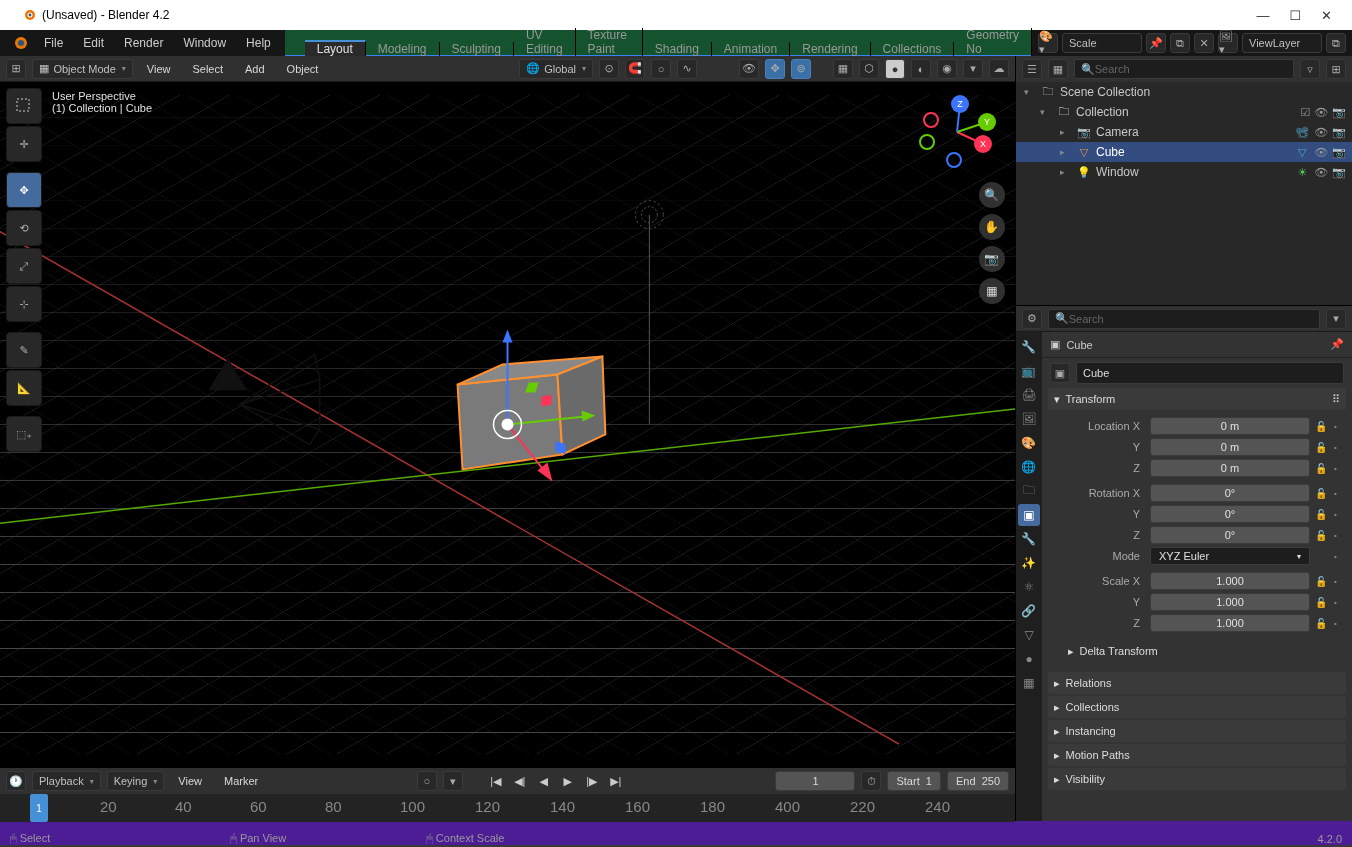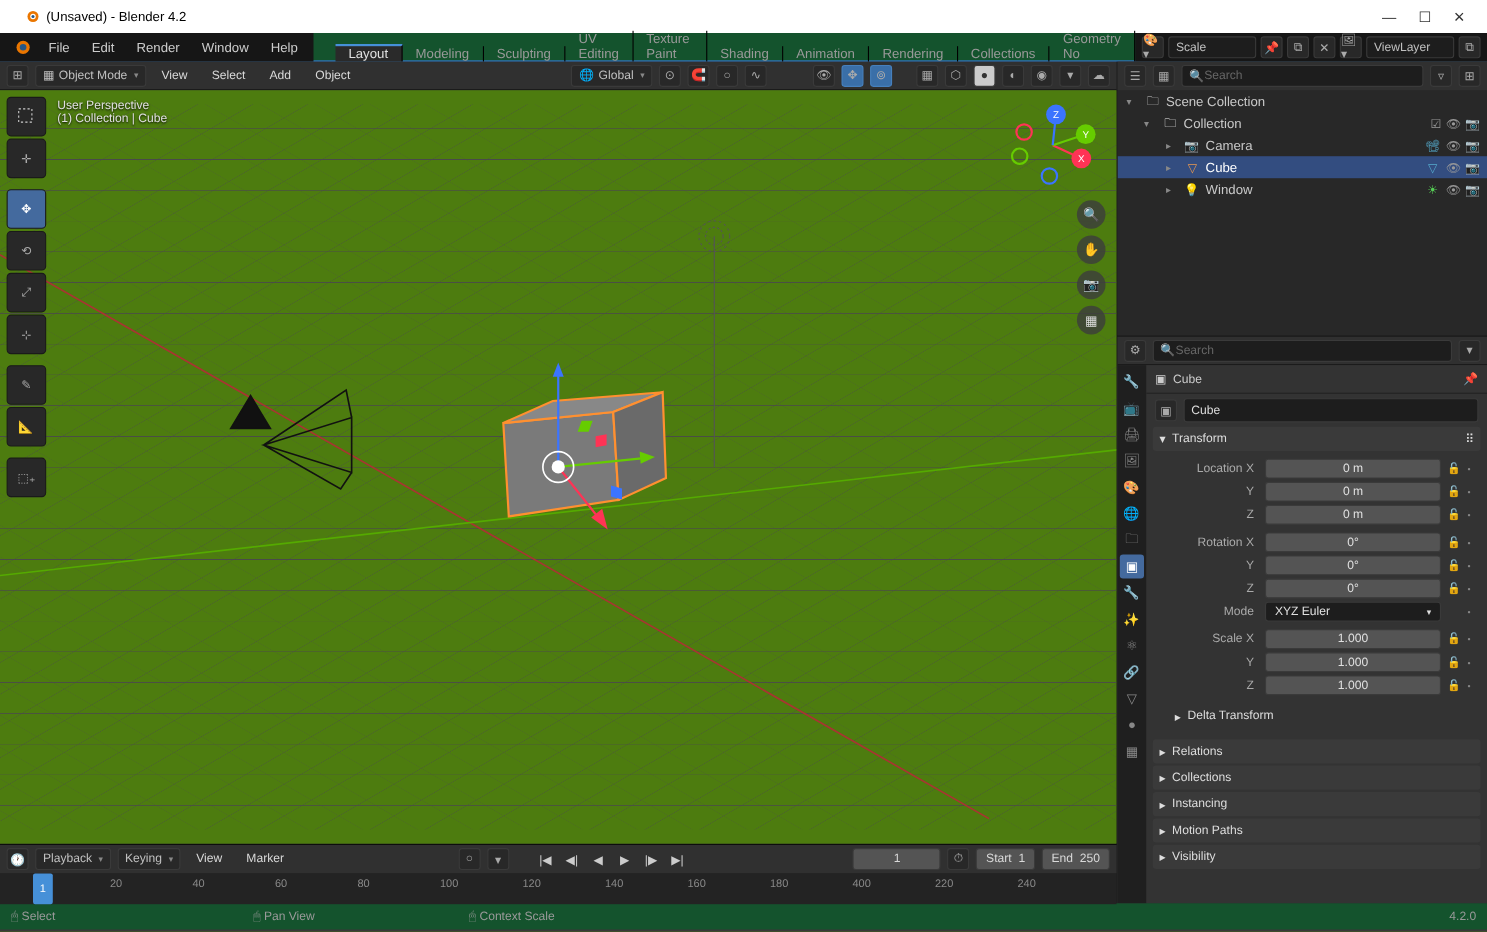--- a/index.html
+++ b/index.html
@@ -17,37 +17,37 @@
 .scene-bar{height:26px;background:#303030;display:flex;align-items:center;gap:4px;padding:0 6px;border-bottom:1px solid #1a1a1a}
 .scene-bar .field{background:#1d1d1d;border:1px solid #3a3a3a;height:20px;display:flex;align-items:center;padding:0 6px;border-radius:3px;font-size:11px;color:#c0c0c0}
 .main{display:flex;height:765px}
 .viewport-area{flex:1;display:flex;flex-direction:column;border-right:1px solid #000}
 .vp-header{height:26px;background:#303030;display:flex;align-items:center;padding:0 6px;gap:6px;border-bottom:1px solid #1a1a1a}
 .hdr-btn{background:#282828;border:1px solid #3a3a3a;height:20px;padding:0 6px;border-radius:3px;display:flex;align-items:center;font-size:11px;color:#c0c0c0;gap:4px}
 .hdr-btn.drop::after{content:"▾";font-size:8px;margin-left:2px;color:#888}
 .hdr-icon{width:20px;height:20px;background:#282828;border:1px solid #3a3a3a;border-radius:3px;display:flex;align-items:center;justify-content:center;font-size:11px;color:#aaa}
 .hdr-icon.blue{background:#3a6fa8;border-color:#4680bd}
 .vp-subheader{height:26px;background:#303030;display:flex;align-items:center;padding:0 8px;gap:10px;border-bottom:1px solid #1a1a1a;font-size:11px;color:#b0b0b0}
-.viewport{flex:1;background:#4d7c0f;position:relative;overflow:hidden}
+.viewport{flex:1;background:#000000;position:relative;overflow:hidden}
 .viewport svg.grid{position:absolute;inset:0;width:100%;height:100%}
 .vp-info{position:absolute;top:8px;left:52px;font-size:11px;color:#e0e0e0;text-shadow:0 1px 2px #000}
 .toolbar-left{position:absolute;top:6px;left:6px;display:flex;flex-direction:column;gap:2px}
 .tool-btn{width:36px;height:36px;background:#282828;border:1px solid #1a1a1a;border-radius:4px;display:flex;align-items:center;justify-content:center;color:#aaa}
 .tool-btn.active{background:#446a9e;color:#fff}
 .tool-sep{height:6px}
 .nav-gizmo{position:absolute;top:10px;right:18px;width:80px;height:80px}
 .nav-controls{position:absolute;top:100px;right:10px;display:flex;flex-direction:column;gap:6px}
 .nav-btn{width:26px;height:26px;background:rgba(60,60,60,.8);border-radius:50%;display:flex;align-items:center;justify-content:center;font-size:12px;color:#ddd}
 .timeline-area{height:54px;background:#232323;border-top:1px solid #000}
 .tl-header{height:26px;display:flex;align-items:center;padding:0 6px;gap:6px;background:#303030}
 .tl-track{height:28px;position:relative;background:#232323}
-.tl-ticks{position:absolute;inset:0;display:flex;font-size:10px;color:#888}
+.tl-ticks{position:absolute;inset:0;display:flex;font-size:15px;color:#888}
 .tick{position:absolute;top:4px}
 .playhead{position:absolute;left:30px;top:0;bottom:0;width:18px;background:#4690d8;color:#fff;font-size:10px;display:flex;align-items:center;justify-content:center;border-radius:2px}
-.statusbar{height:24px;background:#14532d;display:flex;align-items:center;padding:0 10px;color:#999;font-size:11px;gap:20px}
+.statusbar{height:24px;background:#4c1d95;display:flex;align-items:flex-end;padding:0 10px;color:#999;font-size:11px;gap:20px}
 .right-column{width:336px;display:flex;flex-direction:column;background:#303030}
 .outliner{height:250px;border-bottom:1px solid #000;display:flex;flex-direction:column}
 .outliner-hdr{height:26px;display:flex;align-items:center;padding:0 6px;gap:6px;background:#303030}
 .search-box{flex:1;background:#1d1d1d;border:1px solid #3a3a3a;height:20px;border-radius:3px;display:flex;align-items:center;padding:0 6px;color:#666}
 .tree{flex:1;background:#282828;overflow:auto;font-size:12px}
 .tree-row{height:20px;display:flex;align-items:center;padding-left:8px;gap:4px;color:#c8c8c8}
 .tree-row.sel{background:#334d80;color:#fff}
 .tree-row .tw{width:12px;font-size:9px;color:#888}
 .tree-row .ico{width:16px;text-align:center;font-size:11px}
 .tree-row .name{flex:1}

